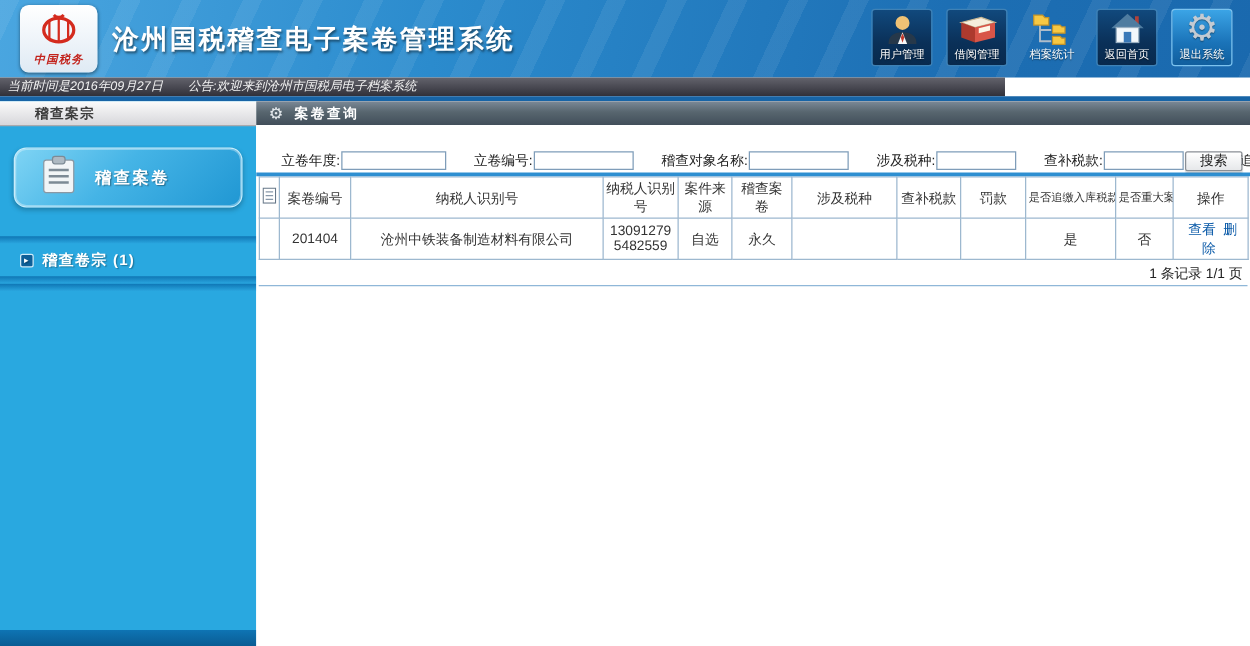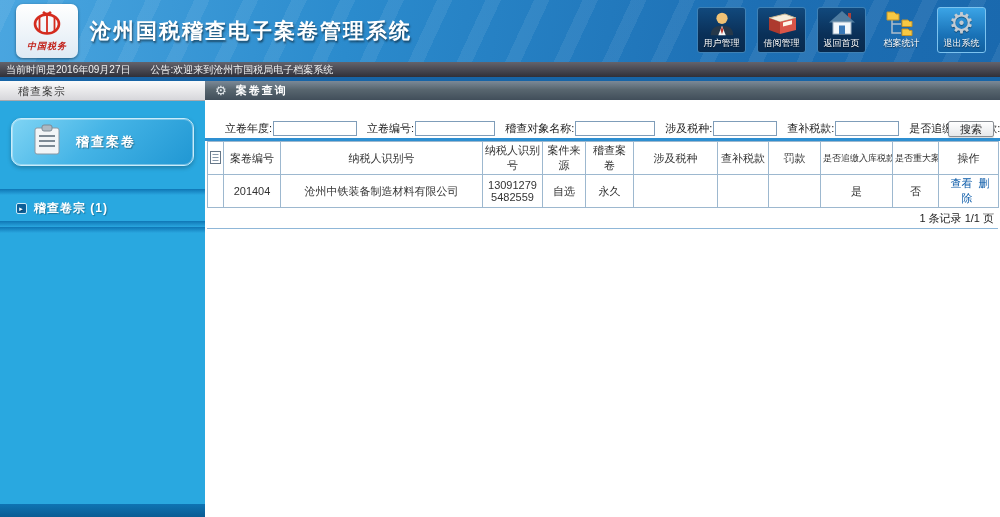--- a/index.html
+++ b/index.html
@@ -21,28 +21,28 @@
   .nav-btn { width:49px; height:46px; border-radius:3px; cursor:pointer;
     background:linear-gradient(180deg,#11497d 0%,#0a3058 60%,#082a4e 100%);
     border:1px solid #3f82b6; display:flex; flex-direction:column; align-items:center; justify-content:flex-end; padding-bottom:2px; }
   .nav-btn.flat { background:transparent; border-color:transparent; }
   .nav-btn.bright { background:linear-gradient(180deg,#3ba4e6 0%,#1a73b8 60%,#115f9e 100%); border-color:#7cc3ef; }
   .nav-btn .nicon { height:30px; display:flex; align-items:center; justify-content:center; }
   .nav-btn .nlbl { color:#fff; font-size:9px; white-space:nowrap; text-shadow:0 1px 1px rgba(0,0,0,.6); }
   .gear-glyph-big { font-size:29px; line-height:28px; color:#c3cbd3; text-shadow:0 1px 1px rgba(0,0,0,.4); }
 
   
-  .statusbar { position:absolute; left:0; top:62px; width:1000px; height:15px;
-    background:linear-gradient(180deg,#63636c,#303039); color:#f2f2f2; font-size:10px; line-height:15px; padding-left:6px; }
+  .statusbar { position:absolute; left:0; top:62px; width:804px; height:15px;
+    background:linear-gradient(180deg,#63636c,#303039); color:#f2f2f2; font-size:10px; line-height:15px; padding-left:6px;font-style:italic; }
   .blue-line { position:absolute; left:0; top:77px; width:1000px; height:4px; background:#1764a6; }
 
   
   .sidebar { position:absolute; left:0; top:81px; width:205px; height:436px; background:#29a8e0; }
   .side-head { height:20px; background:linear-gradient(180deg,#fbfbfb,#d7d7db); border-bottom:1px solid #a9a9ad;
-    color:#3c3c3c; font-size:11px; font-weight:normal; line-height:20px; padding-left:18px; letter-spacing:1px; }
+    color:#3c3c3c; font-size:11px; font-weight:bold; line-height:20px; padding-left:28px; letter-spacing:1px; }
   .big-btn { position:absolute; left:11px; top:37px; width:183px; height:48px; border-radius:10px; cursor:pointer;
     background:linear-gradient(135deg,#7fd4f4 0%,#45b4e6 45%,#2097d3 100%);
     border:1px solid #c9ecfa; box-shadow:inset 0 0 0 1px rgba(255,255,255,.35), 0 2px 4px rgba(0,0,0,.25);
     display:flex; align-items:center; padding-left:20px; }
   .big-lbl { color:#fff; font-size:13px; font-weight:bold; letter-spacing:2px; margin-left:14px;
     text-shadow:1px 1px 1px rgba(0,0,0,.35); }
   .side-menu { position:absolute; left:0; top:108px; width:205px; }
   .side-sep { height:6px; background:linear-gradient(180deg,#0f76b5,#2aa7e0); }
   .side-item { height:26px; display:flex; align-items:center; padding-left:16px; cursor:pointer;
     color:#fff; font-size:12px; font-weight:bold; text-shadow:1px 1px 1px rgba(0,0,0,.3); letter-spacing:1px; }
@@ -60,21 +60,21 @@
   .toolbar { position:relative; height:22px;
     background:linear-gradient(180deg,#f3f3f5 0%,#dfe1e4 50%,#cdd0d4 100%);
     border-top:1px solid #ffffff; border-bottom:1px solid #b2b6bc; }
   .btn { position:absolute; top:3px; height:16px; line-height:13px; padding:0 11px; font-size:11px; cursor:pointer;
     background:linear-gradient(180deg,#ffffff,#e6e8ea); border:1px solid #8a8f95; border-radius:2px; color:#222;
     box-shadow:0 1px 1px rgba(0,0,0,.15); font-family:inherit; }
   .btn-print { right:24px; }
   .btn-search { right:6px; }
   .filters { position:relative; height:23px; display:flex; align-items:center; font-size:11px; color:#222;
     border-bottom:3px solid #2e8fd1; padding-left:8px; background:#fff; }
-  .filters label { margin-left:10px; white-space:nowrap; }
+  .filters label { margin-left:22px; white-space:nowrap; }
   .filters label:first-child { margin-left:12px; }
   .filters input { height:15px; border:1px solid #7f9db9; font-size:11px; padding:0 2px; margin-left:1px; }
   .f-w1{width:84px}.f-w2{width:80px}.f-w3{width:80px}.f-w4{width:64px}.f-w5{width:64px}.f-w6{width:86px}
 
   table.case { width:791px; margin:0 2px; border-collapse:collapse; table-layout:fixed; font-size:11px; }
   .case th, .case td { border:1px solid #9db8cf; text-align:center; padding:1px 2px; color:#333; overflow:hidden; }
   .case th { font-weight:normal; height:25px; background:#fff; }
   .case td { height:24px; }
   .th-sq { font-size:9px; white-space:nowrap; }
   .td-id { word-break:break-all; }
@@ -116,41 +116,41 @@
         <span class="nicon">
           <svg width="32" height="26" viewBox="0 0 32 26">
             <polygon points="3,8 19,4 30,8 14,12" fill="#f6eedd" stroke="#c9b894"></polygon>
             <polygon points="3,8 14,12 14,24 3,20" fill="#ad3a2e"></polygon>
             <polygon points="14,12 30,8 30,20 14,24" fill="#d85548"></polygon>
             <polygon points="17,12.5 26,10.3 26,14.3 17,16.5" fill="#fdf6e8"></polygon>
           </svg>
         </span>
         <span class="nlbl">借阅管理</span>
       </div>
+      <div class="nav-btn flat">
+        <span class="nicon">
+          <svg width="34" height="28" viewBox="0 0 34 28">
+            <path d="M7 9 v15 h9 M7 15 h9" stroke="#aebdca" stroke-width="1.5" fill="none"></path>
+            <path d="M2 3 h7 l2 2 h3 v6 h-12 z" fill="#f7c843" stroke="#c2932a"></path>
+            <path d="M17 11 h6 l1.5 1.5 h2.5 v5 h-10 z" fill="#f7c843" stroke="#c2932a"></path>
+            <path d="M17 20 h6 l1.5 1.5 h2.5 v5 h-10 z" fill="#f7c843" stroke="#c2932a"></path>
+          </svg>
+        </span>
+        <span class="nlbl">档案统计</span>
+      </div>
       <div class="nav-btn">
         <span class="nicon">
           <svg width="28" height="26" viewBox="0 0 28 26">
             <rect x="20" y="3" width="3" height="7" fill="#b0413a"></rect>
             <polygon points="14,1 27,12.5 1,12.5" fill="#4f7ca0"></polygon>
             <rect x="5" y="12" width="18" height="12" fill="#f2f7fb" stroke="#9ab0c2"></rect>
             <rect x="11" y="15.5" width="6" height="8.5" fill="#3a79b8"></rect>
           </svg>
         </span>
         <span class="nlbl">返回首页</span>
-      </div>
-      <div class="nav-btn flat">
-        <span class="nicon">
-          <svg width="34" height="28" viewBox="0 0 34 28">
-            <path d="M7 9 v15 h9 M7 15 h9" stroke="#aebdca" stroke-width="1.5" fill="none"></path>
-            <path d="M2 3 h7 l2 2 h3 v6 h-12 z" fill="#f7c843" stroke="#c2932a"></path>
-            <path d="M17 11 h6 l1.5 1.5 h2.5 v5 h-10 z" fill="#f7c843" stroke="#c2932a"></path>
-            <path d="M17 20 h6 l1.5 1.5 h2.5 v5 h-10 z" fill="#f7c843" stroke="#c2932a"></path>
-          </svg>
-        </span>
-        <span class="nlbl">档案统计</span>
       </div>
       <div class="nav-btn bright">
         <span class="nicon">
           <span class="gear-glyph-big">⚙</span>
         </span>
         <span class="nlbl">退出系统</span>
       </div>
     </div>
   </div>
 

